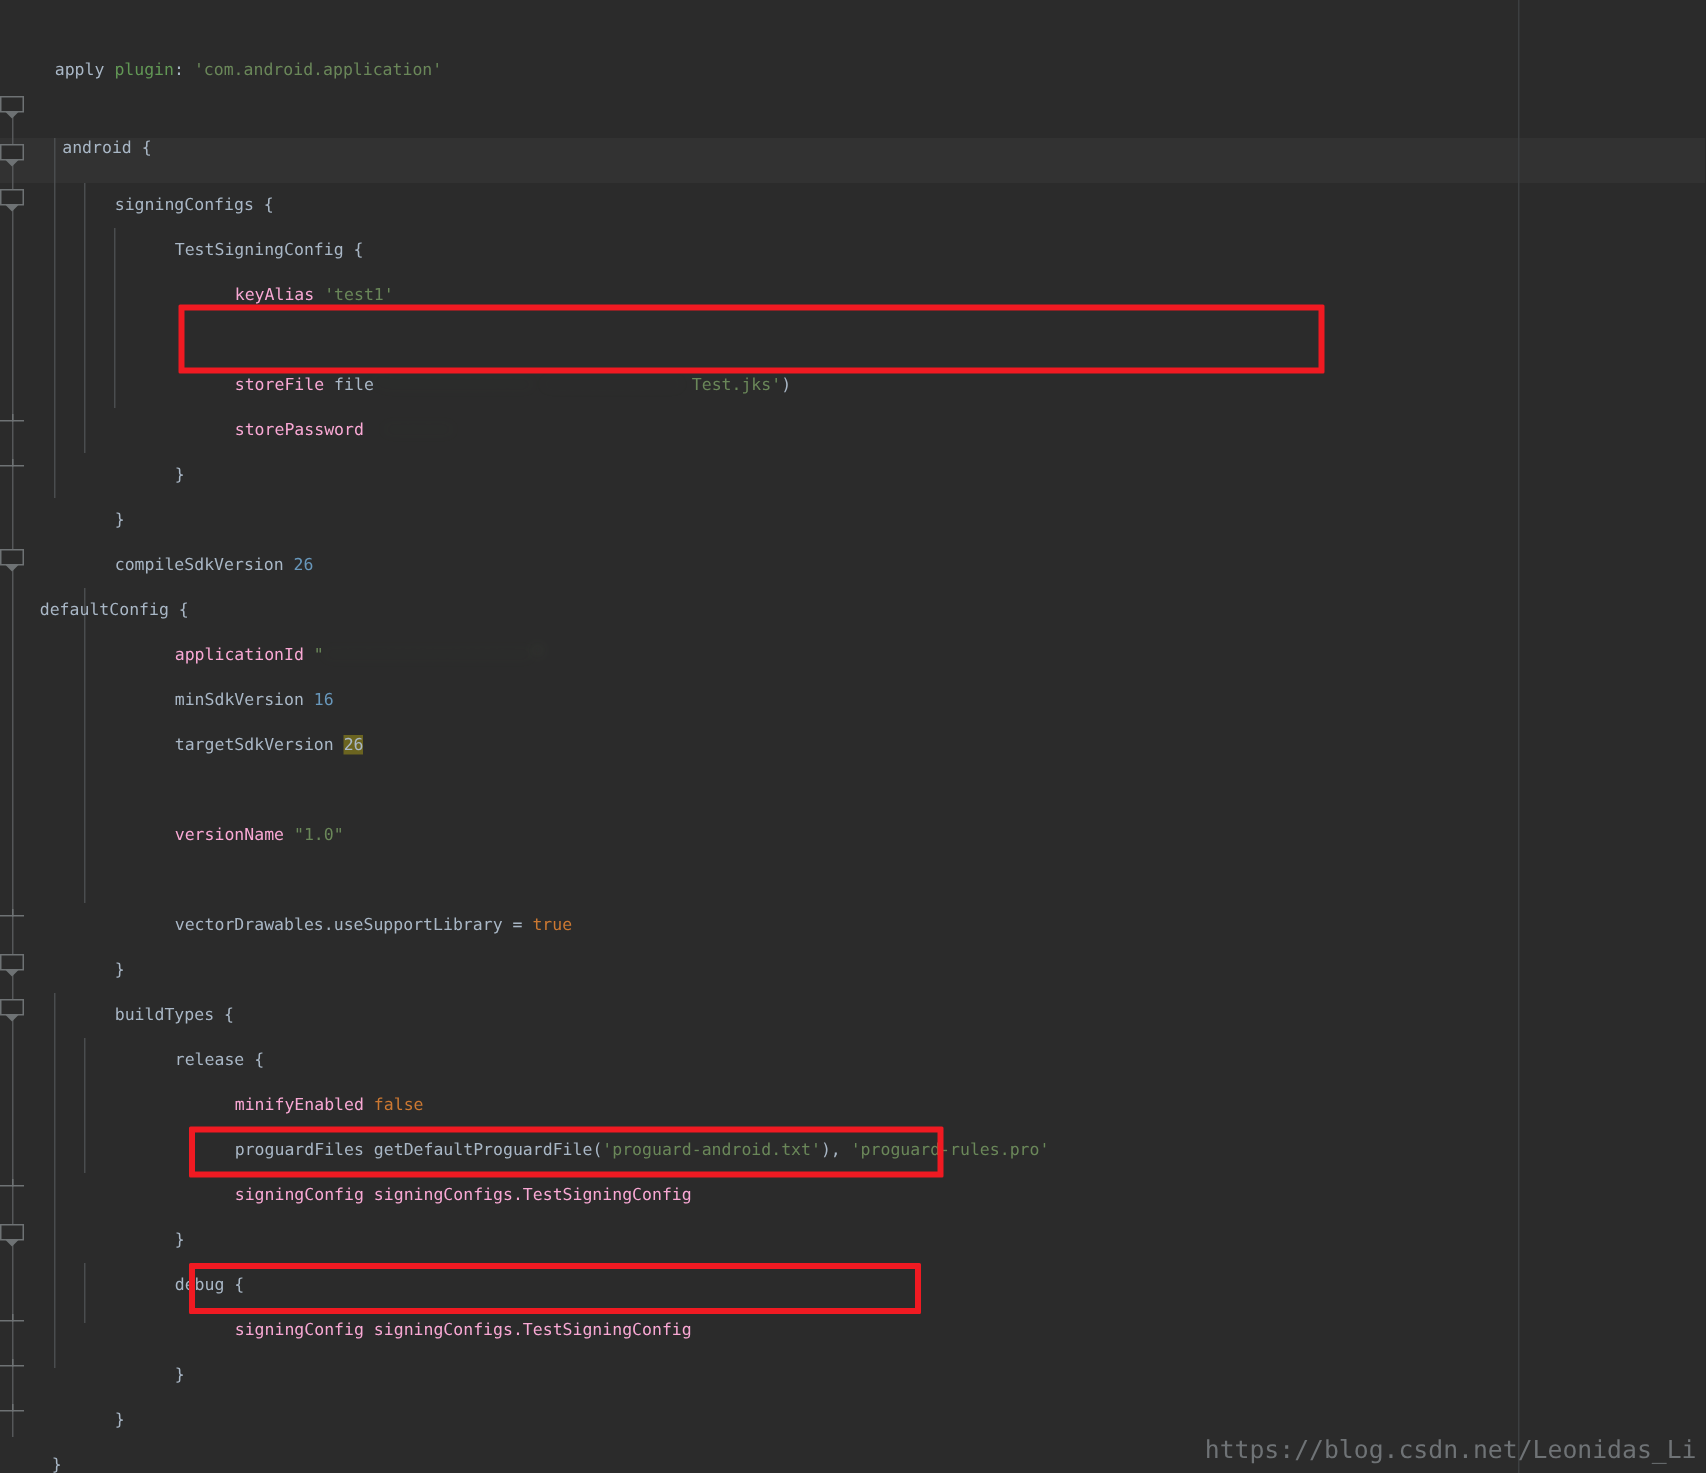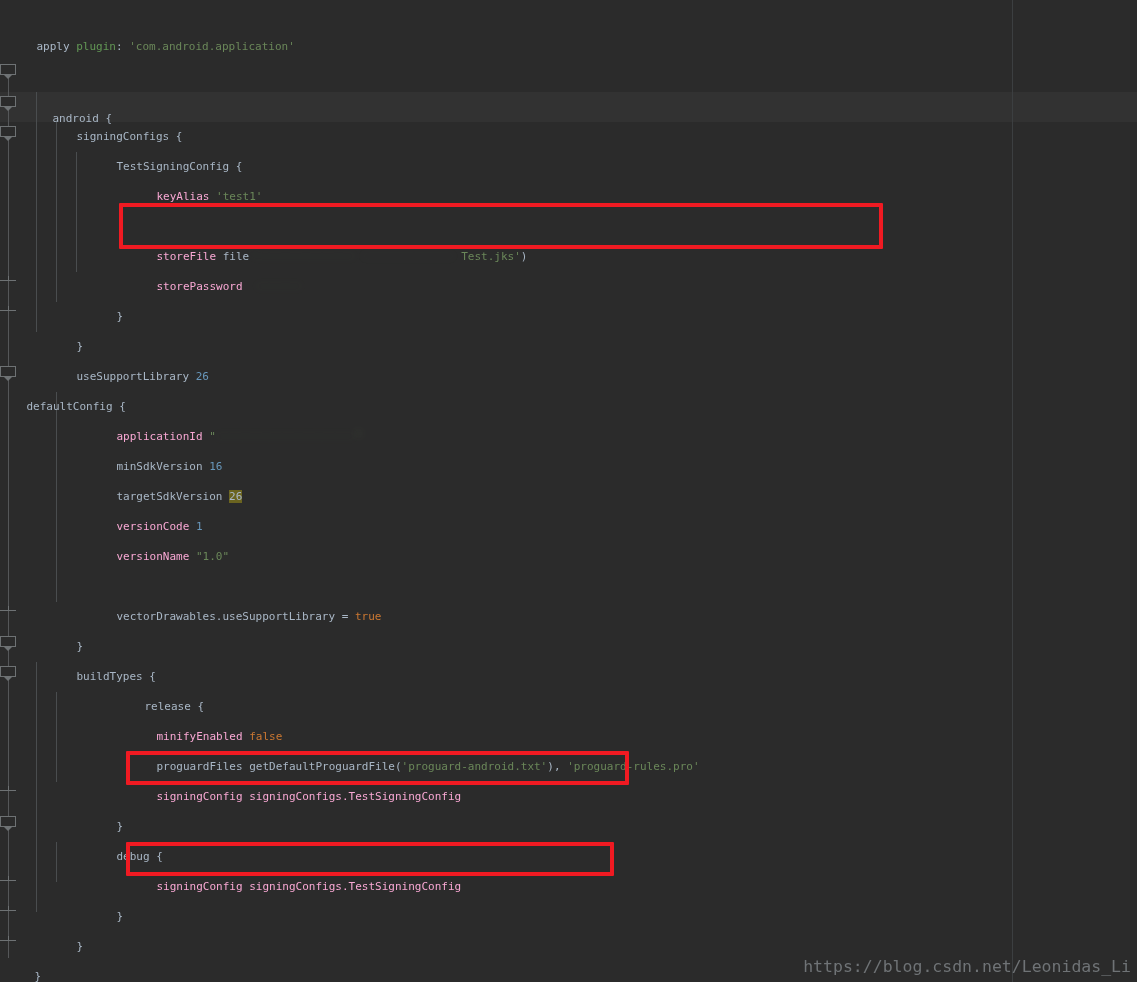--- a/index.html
+++ b/index.html
@@ -234,21 +234,21 @@
   <div class="indent-guide" style="left:76px;top:152px;height:120px;"></div>
   <div class="indent-guide" style="left:56px;top:392px;height:210px;"></div>
   <div class="indent-guide" style="left:36px;top:662px;height:250px;"></div>
   <div class="indent-guide" style="left:56px;top:692px;height:90px;"></div>
   <div class="indent-guide" style="left:56px;top:842px;height:40px;"></div>
 
   <div class="code-line" style="top:2px;padding-left:10px;">
     <span class="tok t-default">apply</span><span class="tok t-default"> </span><span class="tok t-green">plugin</span><span class="tok t-default">: </span><span class="tok t-string">'com.android.application'</span>
   </div>
 
-  <div class="code-line" style="top:74px;padding-left:26px;">
+  <div class="code-line" style="top:54px;padding-left:15px;">
     <span class="tok t-default">android</span><span class="tok t-brace"> {</span>
   </div>
 
   <div class="code-line" style="top:92px;padding-left:50px;">
     <span class="tok t-default">signingConfigs</span><span class="tok t-brace"> {</span>
   </div>
 
   <div class="code-line" style="top:122px;padding-left:90px;">
     <span class="tok t-default">TestSigningConfig</span><span class="tok t-brace"> {</span>
   </div>
@@ -268,61 +268,58 @@
 
   <div class="code-line" style="top:272px;padding-left:90px;">
     <span class="tok t-brace">}</span>
   </div>
 
   <div class="code-line" style="top:302px;padding-left:50px;">
     <span class="tok t-brace">}</span>
   </div>
 
   <div class="code-line" style="top:332px;padding-left:50px;">
-    <span class="tok t-default">useSupportLibrary</span><span class="tok t-number"> 26</span>
+    <span class="tok t-default">compileSdkVersion</span><span class="tok t-number"> 26</span>
   </div>
 
   <div class="code-line" style="top:362px;">
     <span class="tok t-default">defaultConfig</span><span class="tok t-brace"> {</span>
   </div>
 
   <div class="code-line" style="top:392px;padding-left:90px;">
     <span class="tok t-prop">applicationId</span><span class="tok t-string"> "</span><span class="tok blur blur-green">·····················</span><span class="tok blur t-string">"</span>
   </div>
 
   <div class="code-line" style="top:422px;padding-left:90px;">
     <span class="tok t-default">minSdkVersion</span><span class="tok t-number"> 16</span>
   </div>
 
   <div class="code-line" style="top:452px;padding-left:90px;">
     <span class="tok t-default">targetSdkVersion</span><span class="tok t-default"> </span><span class="tok t-number hl-search">26</span>
   </div>
 
-  <div class="code-line" style="top:482px;padding-left:90px;">
-    <span class="tok t-prop">versionCode</span><span class="tok t-number"> 1</span>
-  </div>
 
   <div class="code-line" style="top:512px;padding-left:90px;">
     <span class="tok t-prop">versionName</span><span class="tok t-string"> "1.0"</span>
   </div>
 
 
   <div class="code-line" style="top:572px;padding-left:90px;">
     <span class="tok t-default">vectorDrawables.useSupportLibrary</span><span class="tok t-default"> = </span><span class="tok t-bool">true</span>
   </div>
 
   <div class="code-line" style="top:602px;padding-left:50px;">
     <span class="tok t-brace">}</span>
   </div>
 
   <div class="code-line" style="top:632px;padding-left:50px;">
     <span class="tok t-default">buildTypes</span><span class="tok t-brace"> {</span>
   </div>
 
-  <div class="code-line" style="top:662px;padding-left:118px;">
+  <div class="code-line" style="top:662px;padding-left:90px;">
     <span class="tok t-default">release</span><span class="tok t-brace"> {</span>
   </div>
 
   <div class="code-line" style="top:692px;padding-left:130px;">
     <span class="tok t-prop">minifyEnabled</span><span class="tok t-default"> </span><span class="tok t-bool">false</span>
   </div>
 
   <div class="code-line" style="top:722px;padding-left:130px;">
     <span class="tok t-default">proguardFiles</span><span class="tok t-default"> getDefaultProguardFile</span><span class="tok t-default">(</span><span class="tok t-string">'proguard-android.txt'</span><span class="tok t-default">)</span><span class="tok t-default">, </span><span class="tok t-string">'proguard-rules.pro'</span>
   </div>

